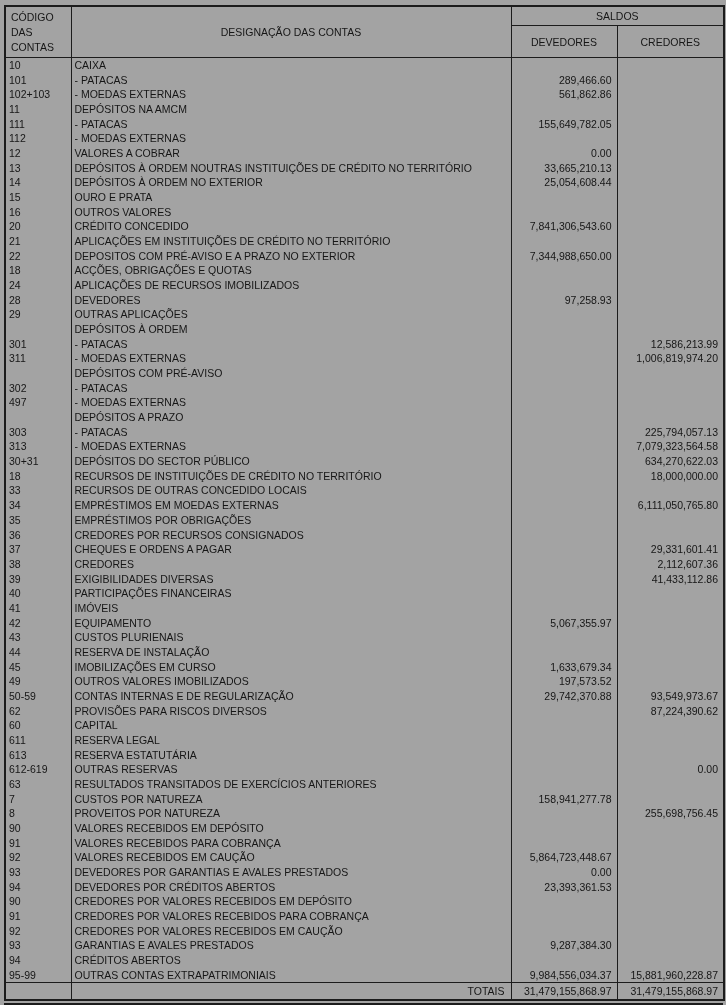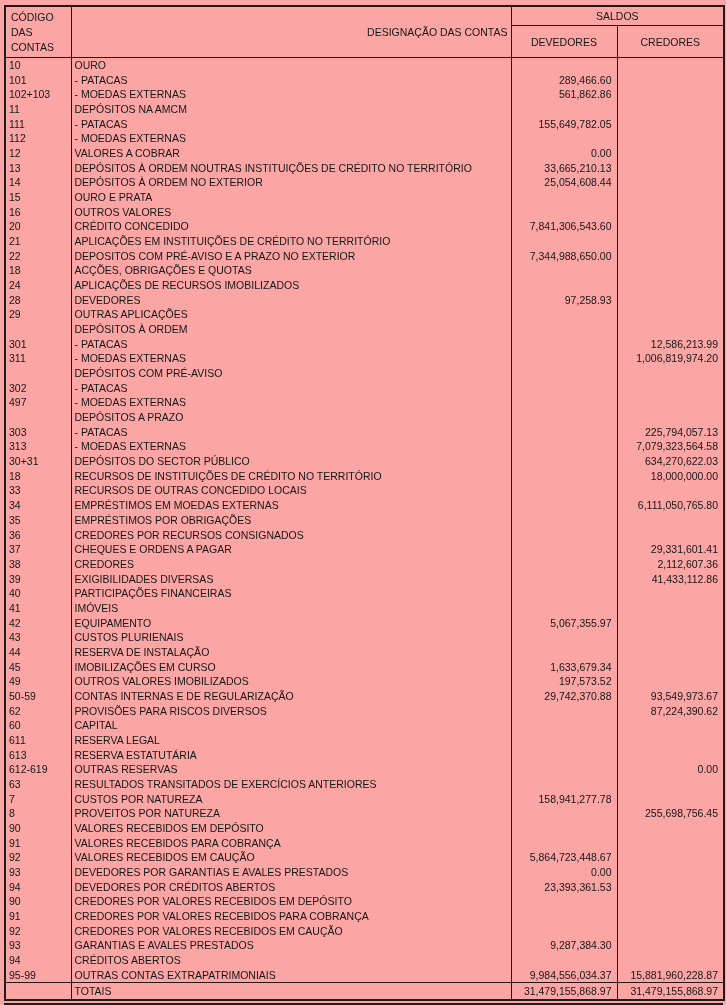--- a/index.html
+++ b/index.html
@@ -1,21 +1,21 @@
 <!DOCTYPE html>
 <html><head>
 <meta charset="utf-8">
 <style>
   * { box-sizing: border-box; }
   html, body { margin: 0; padding: 0; background: #d9d9d9; }
   .page {
     width: 726px;
     height: 1005px;
     margin: 0 auto;
-    background: #fca5a5;
+    background: #a3a3a3;
     font-family: "Liberation Sans", sans-serif;
     color: #161616;
     padding: 5px 3px 0 4px;
     position: relative;
     overflow: hidden;
   }
   table.bal {
     border-collapse: collapse;
     table-layout: fixed;
     width: 719px;
@@ -35,42 +35,42 @@
   }
 
   thead th { border: 1px solid #1c1c1c; }
   th.h-code {
     white-space: pre-line;
     text-align: left;
     padding: 3px 2px 2px 5px;
     line-height: 15px;
     vertical-align: top;
   }
-  th.h-desig { text-align: right; vertical-align: middle; }
+  th.h-desig { text-align: center; vertical-align: middle; }
   th.h-saldos { height: 19px; text-align: center; vertical-align: middle; }
   th.h-sub { height: 30px; text-align: center; vertical-align: middle; }
 
   tbody td {
     border-left: 1px solid #1c1c1c;
     border-right: 1px solid #1c1c1c;
     height: 14.67px;
     line-height: 14.67px;
   }
   td.td-code  { text-align: left; padding-left: 3px; }
   td.td-desig { text-align: left; padding-left: 3px; }
   td.td-num   { text-align: right; padding-right: 5px; }
 
   tfoot td {
     border: 1px solid #1c1c1c;
     border-top: 1px solid #1c1c1c;
     border-bottom: 2px solid #1c1c1c;
     height: 16px;
     line-height: 16px;
   }
-  td.td-totais { padding-right: 6px; }
+  td.td-totais { text-align: right; padding-right: 6px; }
 
   .bottom-rule {
     width: 719px;
     height: 2px;
     background: #1c1c1c;
     margin-top: 2px;
   }
 </style>
 </head>
 <body>
@@ -92,21 +92,21 @@
         <th colspan="2" class="h-saldos">SALDOS</th>
       </tr>
       <tr>
         <th class="h-sub">DEVEDORES</th>
         <th class="h-sub">CREDORES</th>
       </tr>
     </thead>
     <tbody>
         <tr>
           <td class="td-code">10</td>
-          <td class="td-desig">OURO</td>
+          <td class="td-desig">CAIXA</td>
           <td class="td-num"></td>
           <td class="td-num"></td>
         </tr>
         <tr>
           <td class="td-code">101</td>
           <td class="td-desig">- PATACAS</td>
           <td class="td-num">289,466.60</td>
           <td class="td-num"></td>
         </tr>
         <tr>

